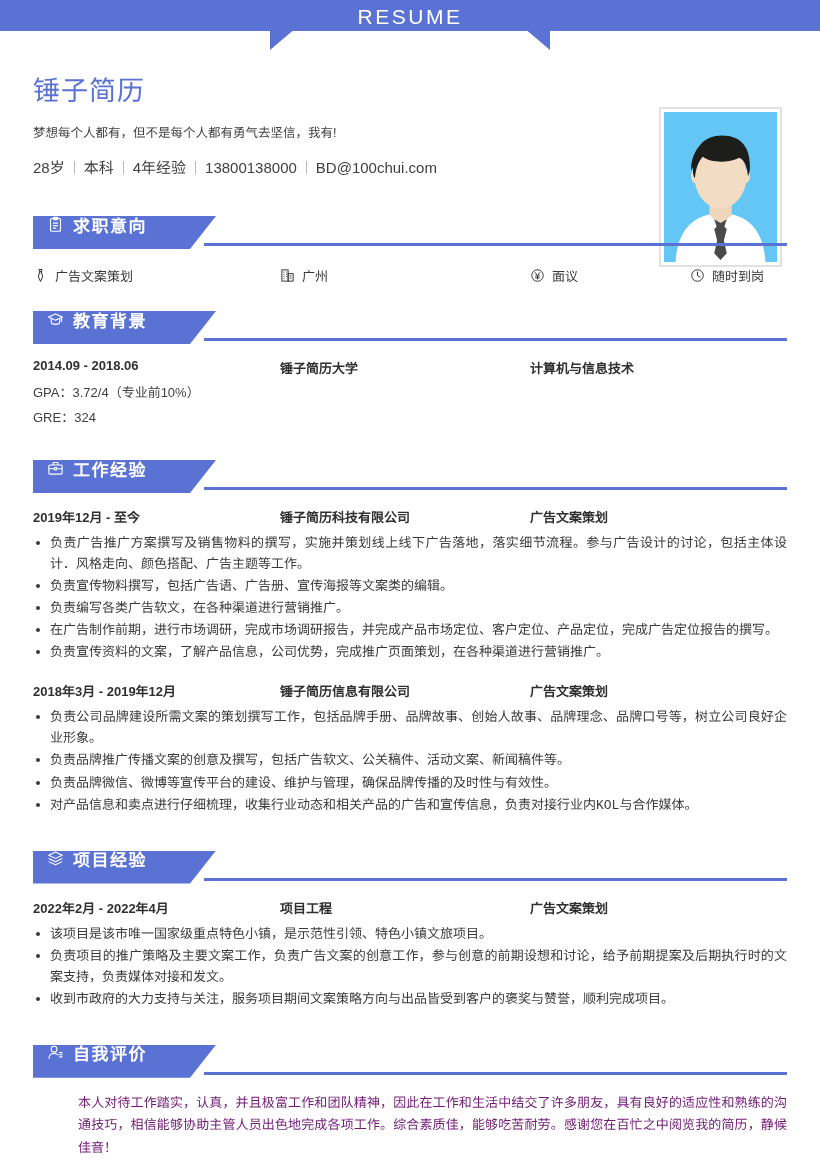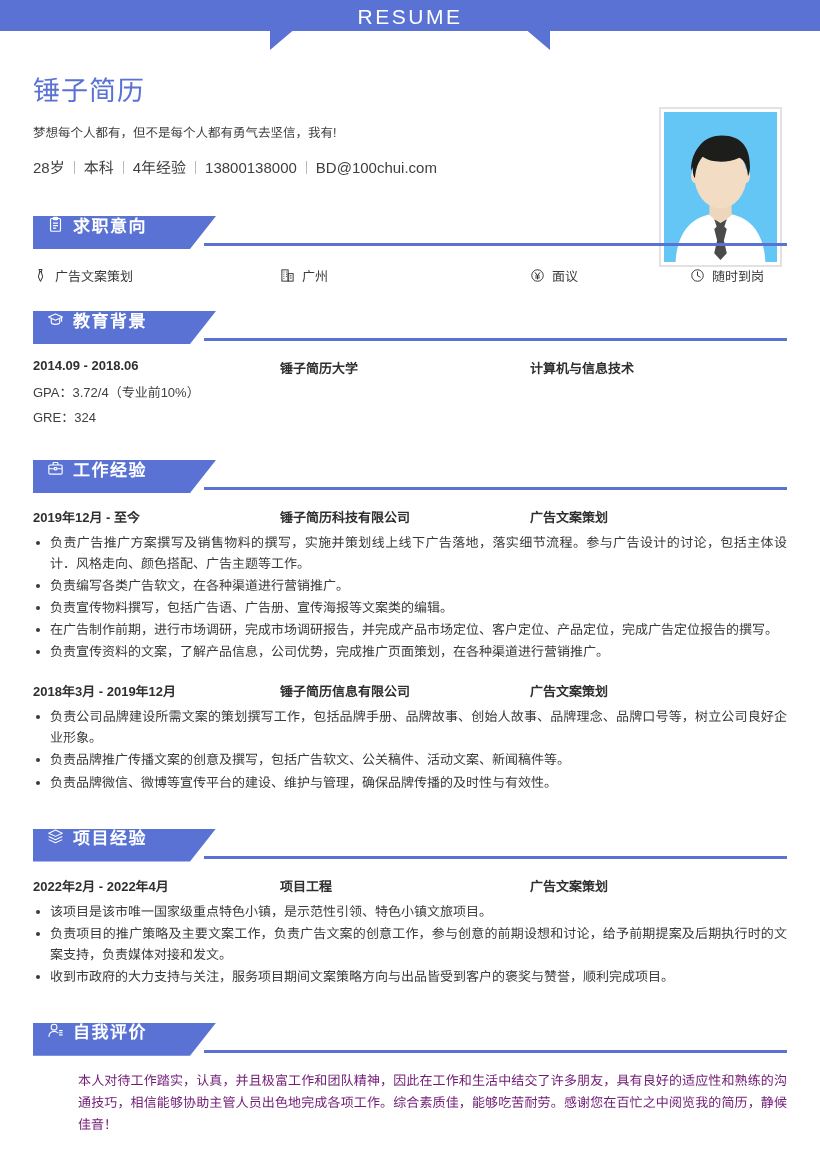--- a/index.html
+++ b/index.html
@@ -393,35 +393,36 @@
     <div class="sec-rule" style="width:583px"></div>
   </div>
 
   <div class="row3">
     <div class="c1">2019年12月 - 至今</div>
     <div class="c2">锤子简历科技有限公司</div>
     <div class="c3">广告文案策划</div>
   </div>
   <ul class="bullets">
     <li>负责广告推广方案撰写及销售物料的撰写，实施并策划线上线下广告落地，落实细节流程。参与广告设计的讨论，包括主体设计．风格走向、颜色搭配、广告主题等工作。</li>
+    <li>负责宣传物料撰写，包括广告语、广告册、宣传海报等文案类的编辑。</li>
     <li>负责编写各类广告软文，在各种渠道进行营销推广。</li>
-    <li>负责宣传物料撰写，包括广告语、广告册、宣传海报等文案类的编辑。</li>
     <li>在广告制作前期，进行市场调研，完成市场调研报告，并完成产品市场定位、客户定位、产品定位，完成广告定位报告的撰写。</li>
     <li>负责宣传资料的文案，了解产品信息，公司优势，完成推广页面策划，在各种渠道进行营销推广。</li>
   </ul>
 
   <div class="row3" style="margin-top:18px">
     <div class="c1">2018年3月 - 2019年12月</div>
     <div class="c2">锤子简历信息有限公司</div>
     <div class="c3">广告文案策划</div>
   </div>
   <ul class="bullets">
     <li>负责公司品牌建设所需文案的策划撰写工作，包括品牌手册、品牌故事、创始人故事、品牌理念、品牌口号等，树立公司良好企业形象。</li>
     <li>负责品牌推广传播文案的创意及撰写，包括广告软文、公关稿件、活动文案、新闻稿件等。</li>
     <li>负责品牌微信、微博等宣传平台的建设、维护与管理，确保品牌传播的及时性与有效性。</li>
+    <li>对产品信息和卖点进行仔细梳理，收集行业动态和相关产品的广告和宣传信息，负责对接行业内KOL与合作媒体。</li>
   </ul>
 </div>
 
 <div class="gap-lg"></div>
 
 <div class="section">
   <div class="sec-head">
     <div class="sec-banner" style="width:183px">
       <span class="sec-icon">
         <svg viewBox="0 0 24 24" fill="none" stroke="#ffffff" stroke-width="1.5" stroke-linejoin="round">

